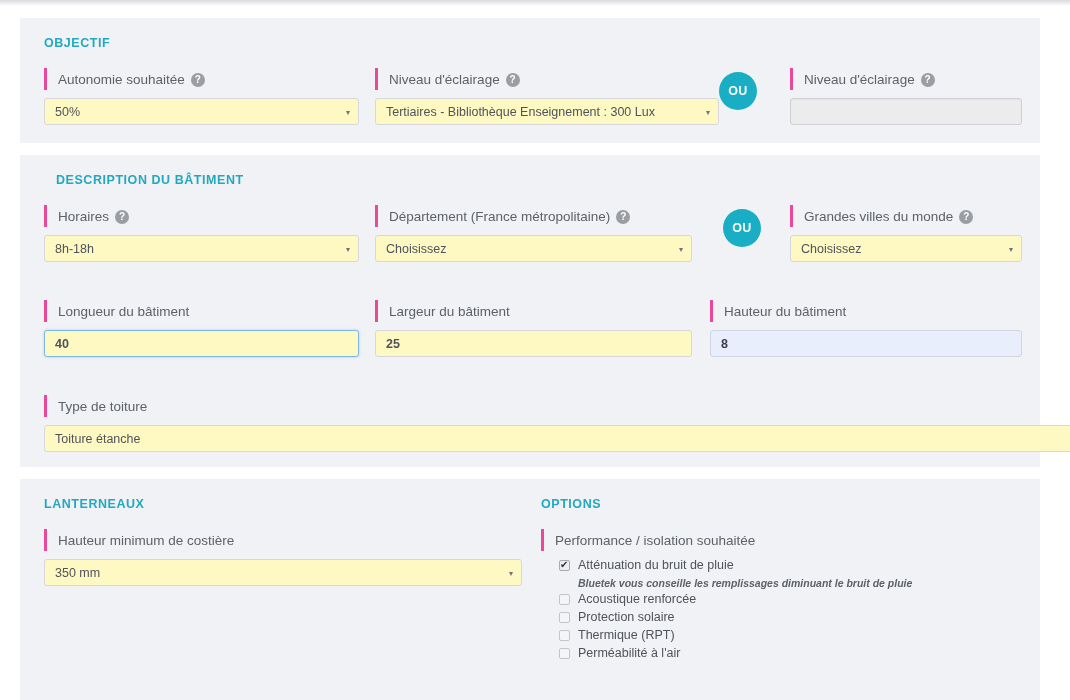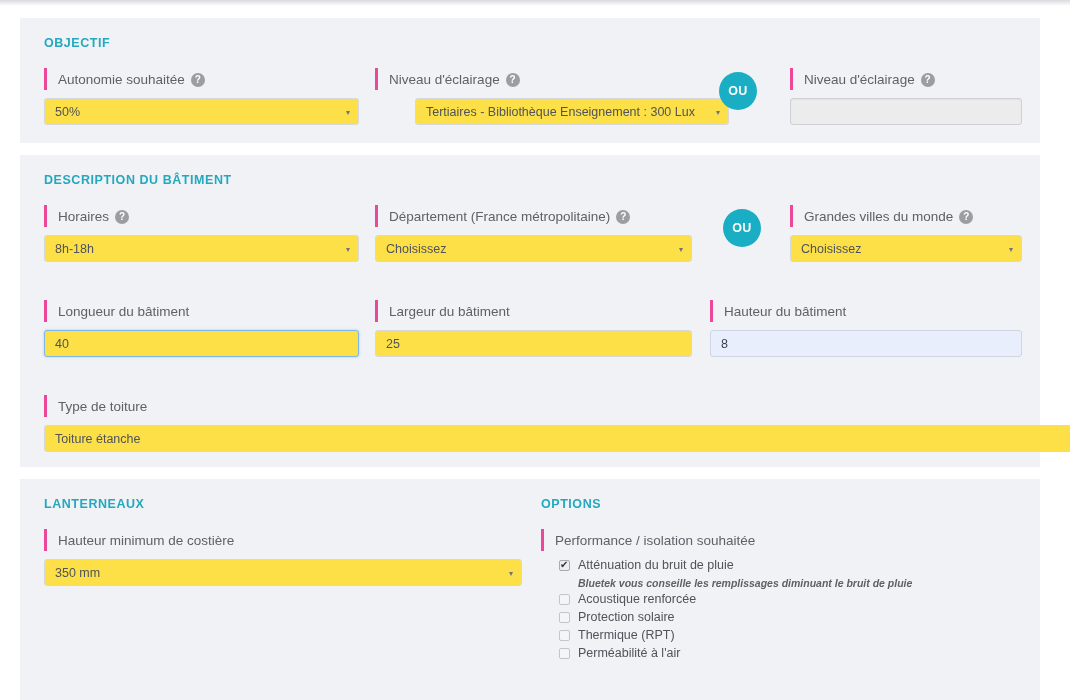--- a/index.html
+++ b/index.html
@@ -83,39 +83,39 @@
     position: relative;
     top: 1px;
   }
 
   
   .control {
     position: relative;
     height: 27px;
     border: 1px solid #d6d8dc;
     border-radius: 3px;
-    background: #fde047;
+    background: #fef9c3;
     font-size: 12.5px;
     color: #4f535a;
     display: flex;
     align-items: center;
     padding: 0 22px 0 10px;
     white-space: nowrap;
     overflow: hidden;
   }
   .control.select::after {
     content: "\25BE";
     position: absolute;
     right: 8px;
     top: 50%;
     transform: translateY(-50%);
     font-size: 8px;
     color: #6f737a;
   }
-  .control.text-input { padding-right: 2px; }
+  .control.text-input { padding-right: 2px; font-weight: bold; }
   .control.focused {
     border: 1px solid #7db6e8;
     box-shadow: 0 0 3px rgba(125,182,232,0.55);
   }
   .control.autofilled {
     background: #e8eefb;
     border: 1px solid #cfd6e2;
     color: #3a3f47;
   }
   .control.disabled {
@@ -205,38 +205,38 @@
         <span class="help-icon">?</span>
       </div>
       <div class="control select" style="width:315px;">50%</div>
     </div>
 
     <div class="field" style="left:355px; top:50px; width:317px;">
       <div class="field-label">
         <span class="ltext">Niveau d'éclairage</span>
         <span class="help-icon">?</span>
       </div>
-      <div class="control select" style="width:314px;margin-left:40px;">Tertiaires - Bibliothèque Enseignement : 300 Lux</div>
+      <div class="control select" style="width:344px;">Tertiaires - Bibliothèque Enseignement : 300 Lux</div>
     </div>
 
     <div class="ou-badge" style="left:699px; top:54px;">OU</div>
 
     <div class="field" style="left:770px; top:50px; width:232px;">
       <div class="field-label">
         <span class="ltext">Niveau d'éclairage</span>
         <span class="help-icon">?</span>
       </div>
       <div class="control text-input disabled" style="width:232px;"></div>
     </div>
 
   </div>
 
   <div class="panel" id="panel-description">
 
-    <div class="section-title" style="left:24px; top:18px;">DESCRIPTION DU BÂTIMENT</div>
+    <div class="section-title" style="left:36px; top:18px;">DESCRIPTION DU BÂTIMENT</div>
 
     <div class="field" style="left:24px; top:50px; width:315px;">
       <div class="field-label">
         <span class="ltext">Horaires</span>
         <span class="help-icon">?</span>
       </div>
       <div class="control select" style="width:315px;">8h-18h</div>
     </div>
 
     <div class="field" style="left:355px; top:50px; width:317px;">

